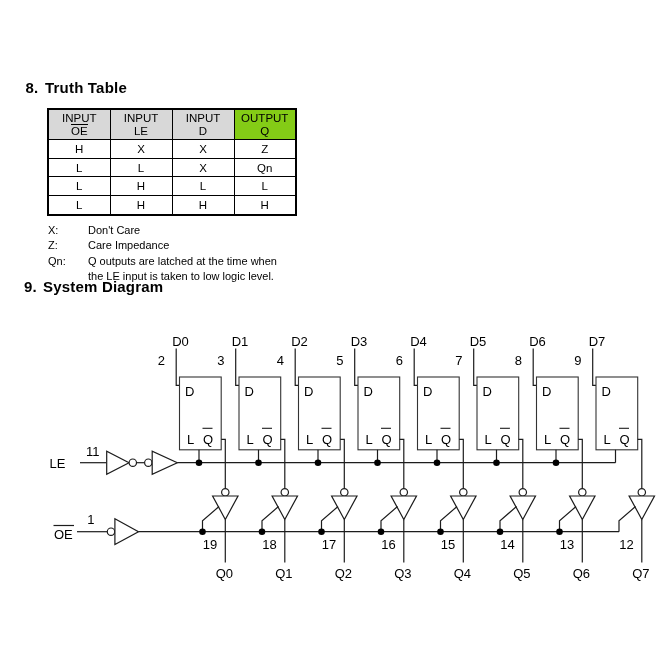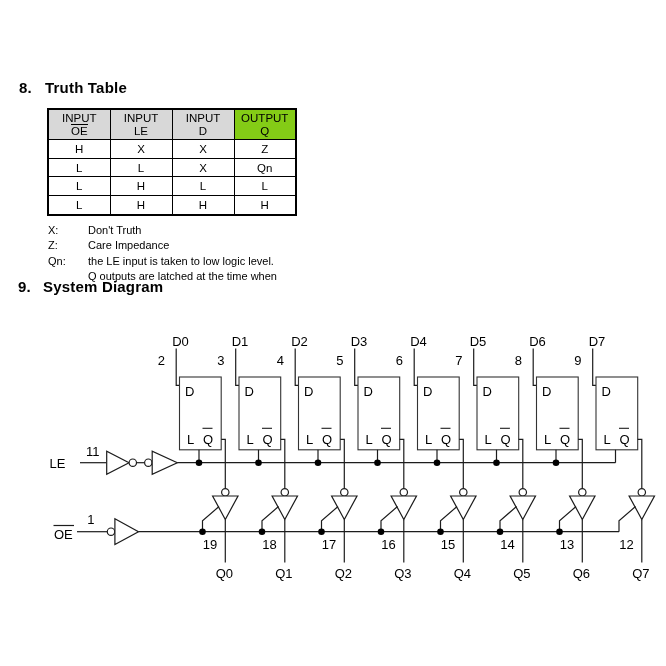--- a/index.html
+++ b/index.html
@@ -2,21 +2,21 @@
 <html><head>
 <meta charset="utf-8">
 <style>
   html,body{margin:0;padding:0;background:#fff;}
   .page{
     position:relative;width:666px;height:666px;background:#ffffff;overflow:hidden;
     font-family:"Liberation Sans","DejaVu Sans",sans-serif;color:#111;
   }
   .heading{
     position:absolute;left:19px;font-size:15px;font-weight:bold;color:#000;
-    line-height:15px;white-space:nowrap;letter-spacing:.2px;
+    line-height:15px;white-space:nowrap;letter-spacing:.2px;text-align:center;
   }
   .heading .num{display:inline-block;width:26px;}
   
   table.tt{
     position:absolute;left:47px;top:108px;width:250px;
     border-collapse:collapse;table-layout:fixed;
     font-size:11.5px;color:#000;border:2px solid #000;
   }
   table.tt th,table.tt td{
     border:1px solid #000;text-align:center;vertical-align:middle;
@@ -88,34 +88,34 @@
           <td>H</td>
           <td>H</td>
         </tr>
       </tbody>
   </table>
 
   <div class="notes">
       <div class="note-row">
         <span class="note-term">X:</span>
         <span>
-          <div>Don't Truth</div>
+          <div>Don't Care</div>
         </span>
       </div>
       <div class="note-row">
         <span class="note-term">Z:</span>
         <span>
           <div>Care Impedance</div>
         </span>
       </div>
       <div class="note-row">
         <span class="note-term">Qn:</span>
         <span>
+          <div>Q outputs are latched at the time when</div>
           <div>the LE input is taken to low logic level.</div>
-          <div>Q outputs are latched at the time when</div>
         </span>
       </div>
     </div>
 
   <div class="heading" style="top:279px;left:18px;">
     <span class="num" style="width:25px;">9.</span><span>System Diagram</span>
   </div>
 
   <svg class="diag" width="666" height="666" viewBox="0 0 666 666">
       <text x="49.5" y="467.7" text-anchor="start" font-size="13.5px">LE</text>

